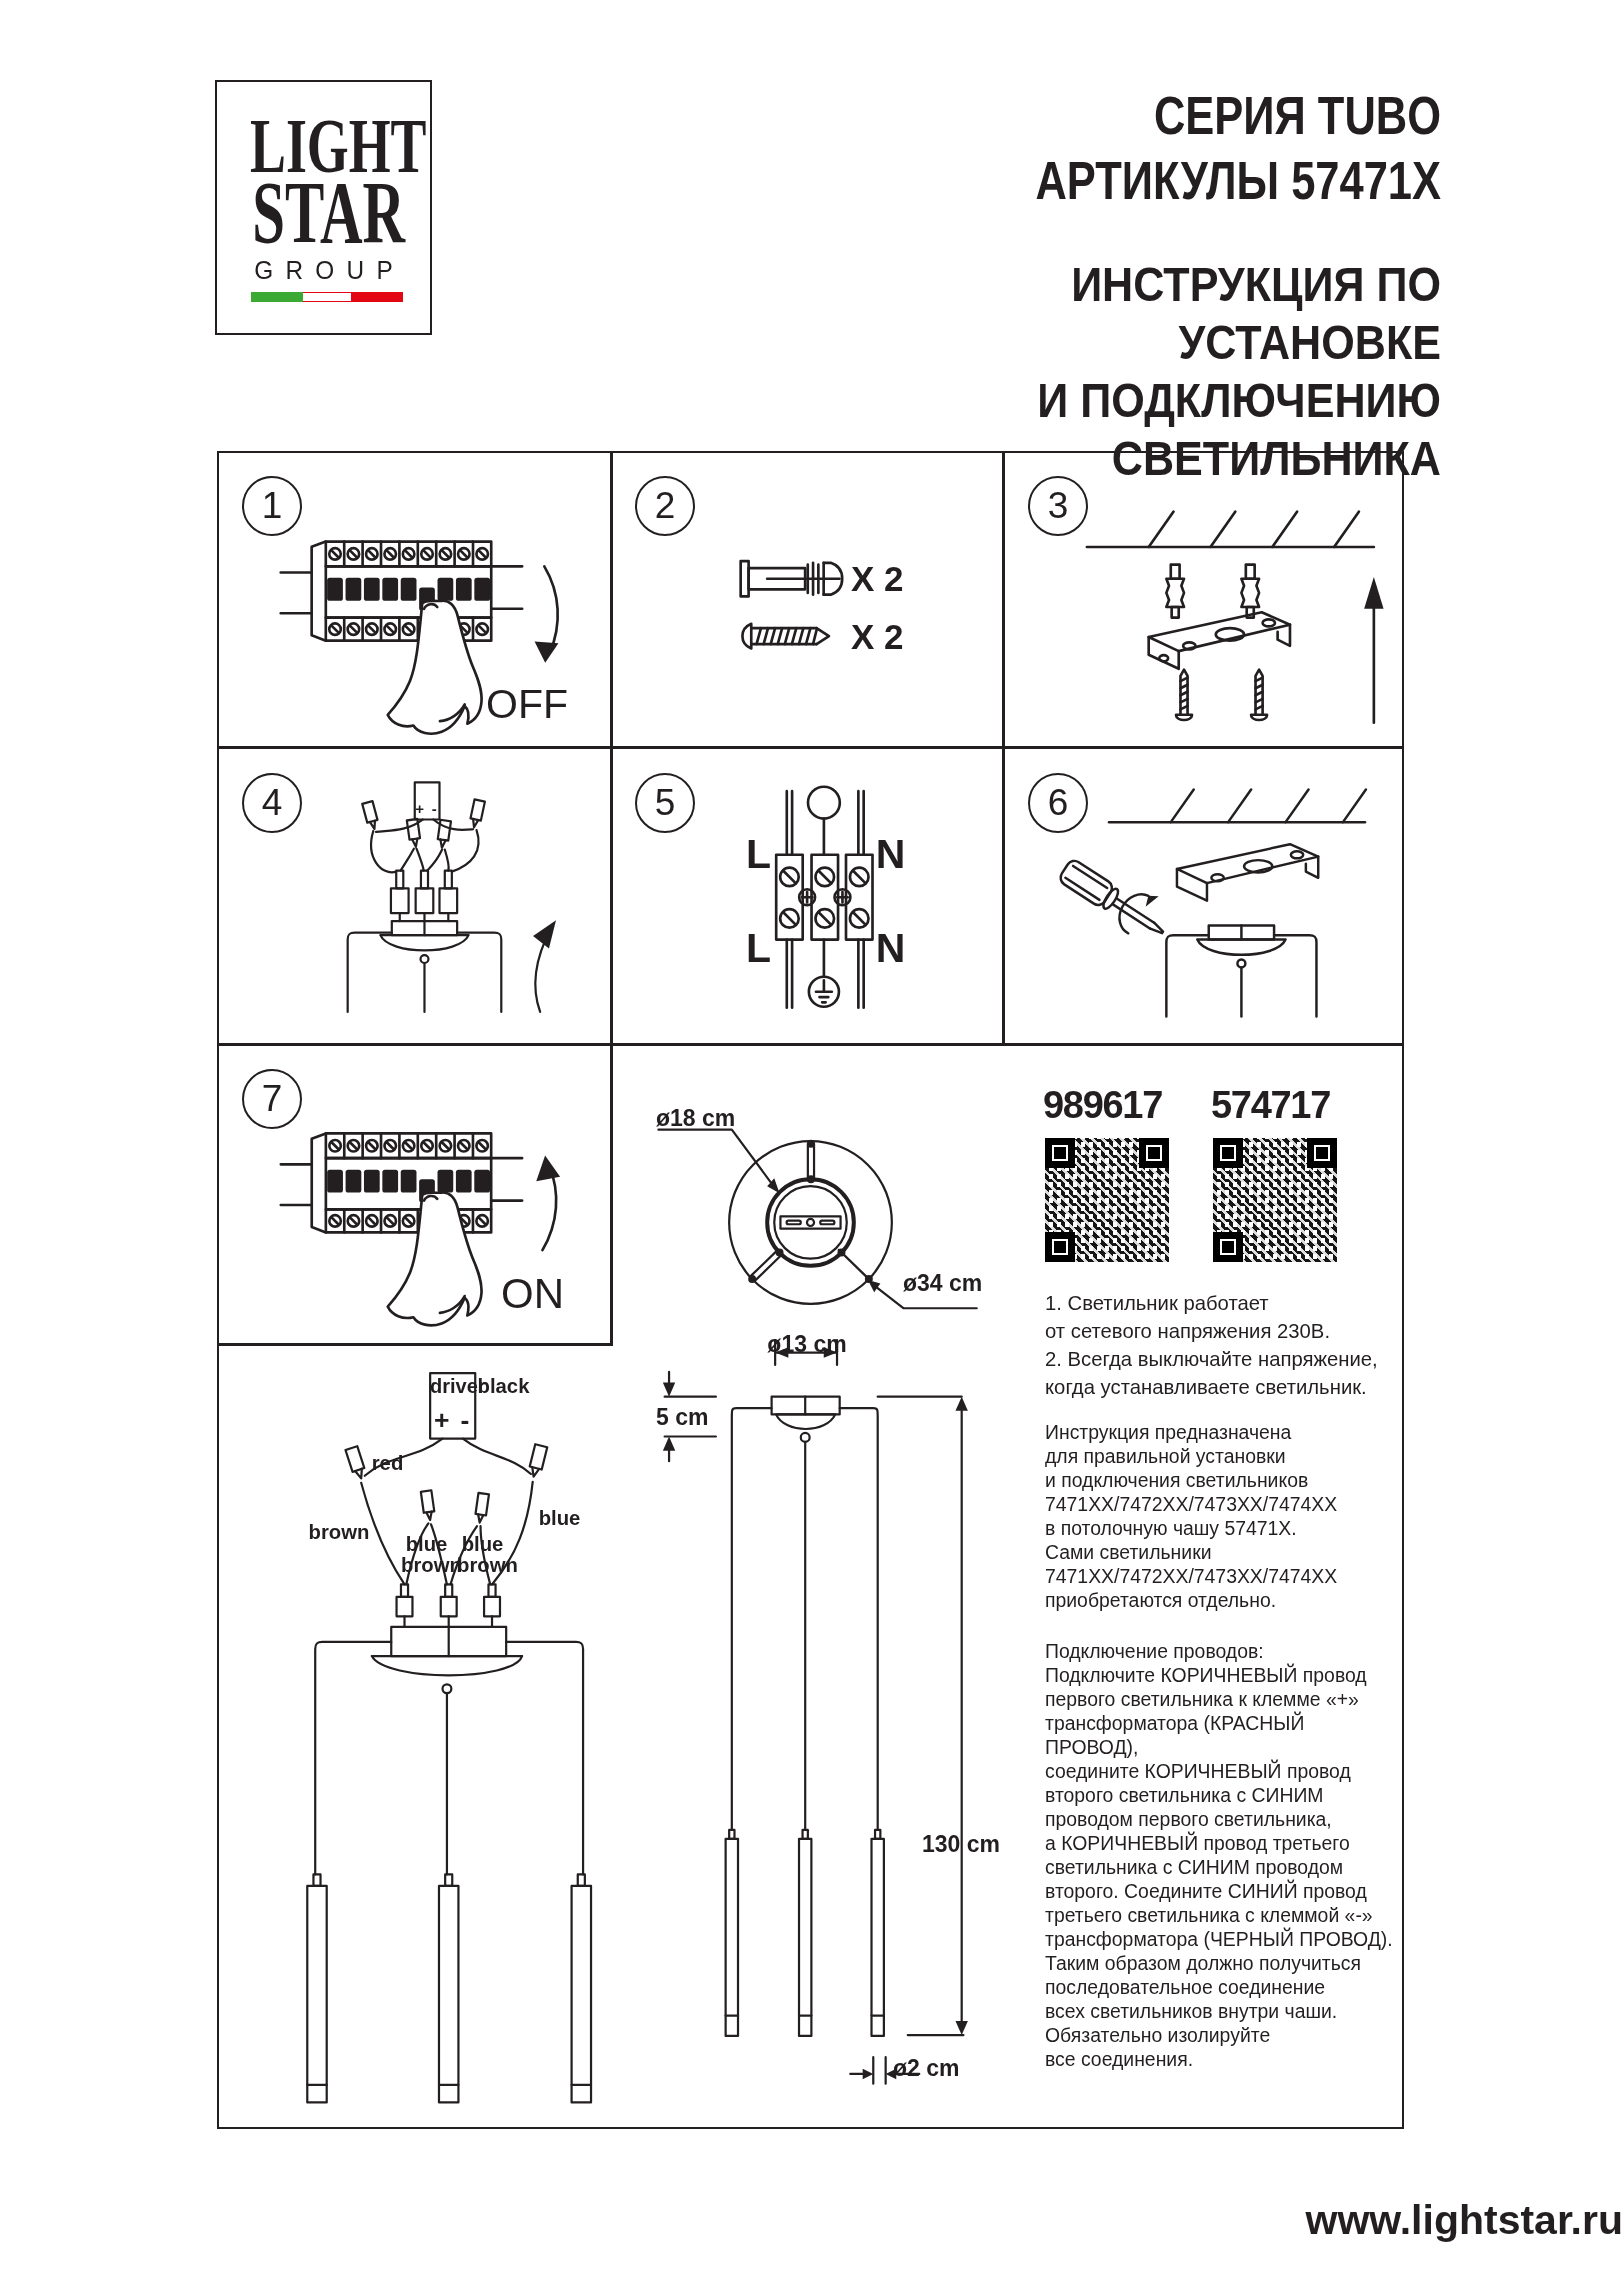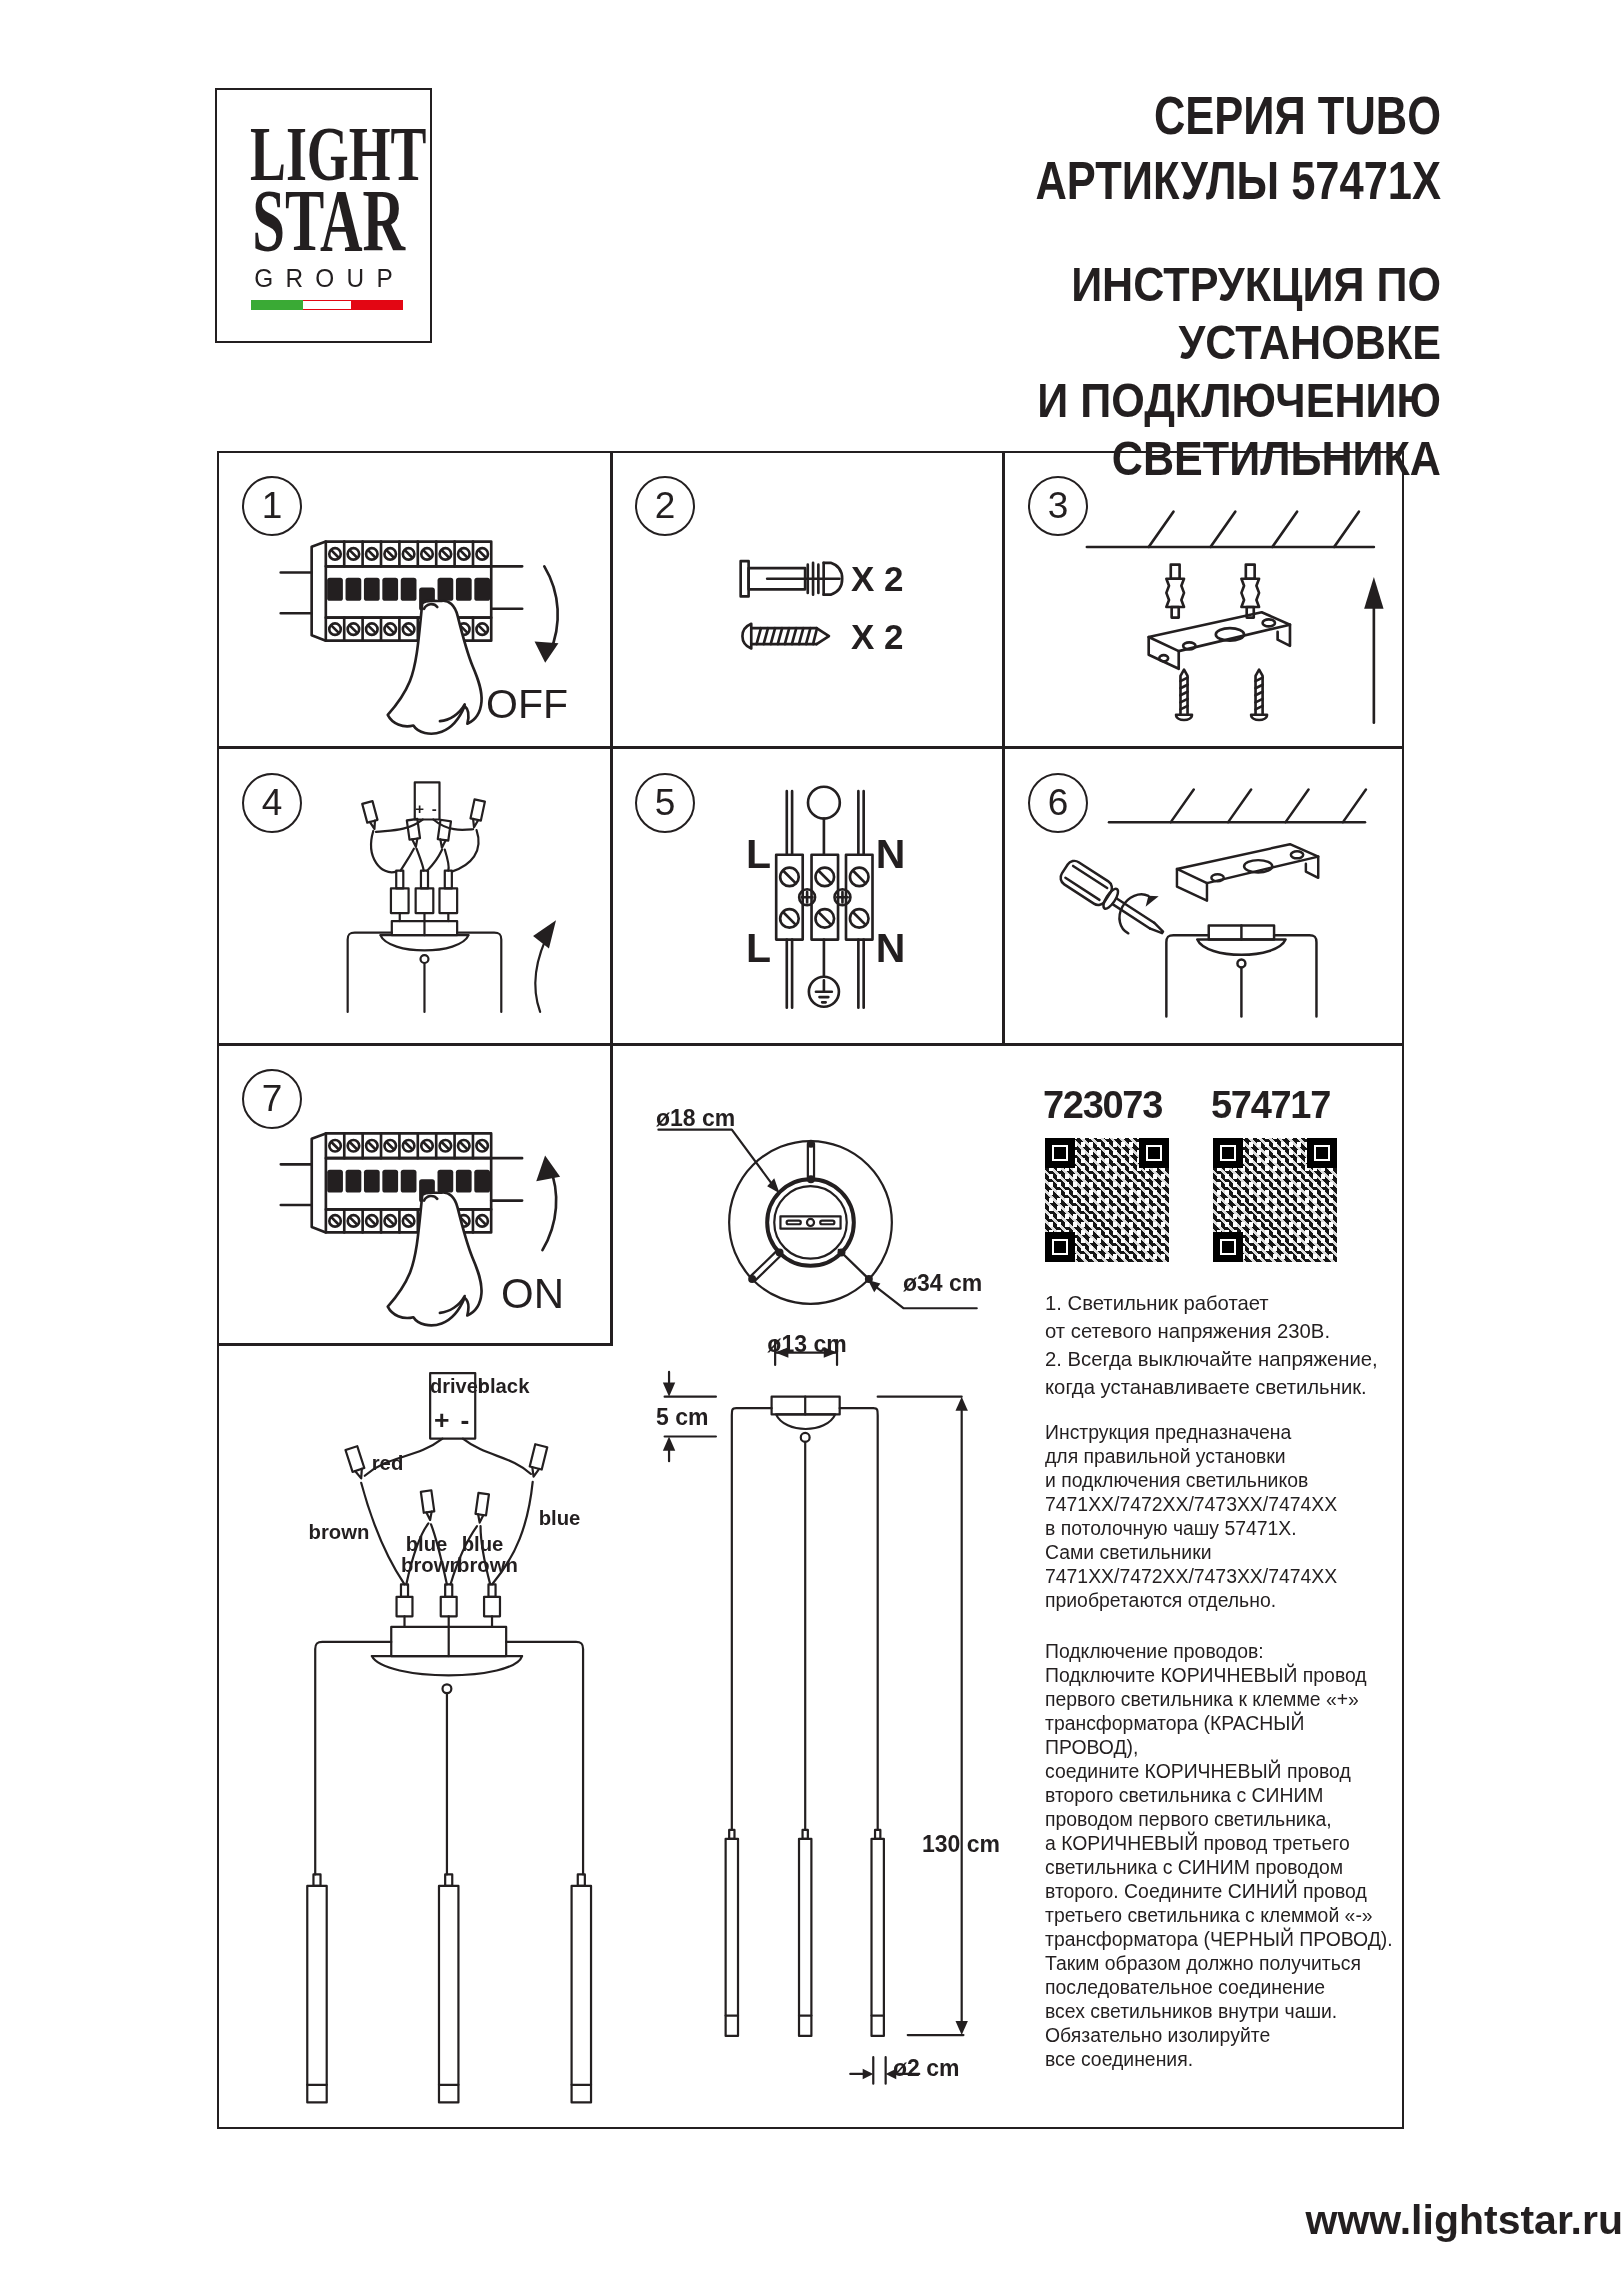--- a/index.html
+++ b/index.html
@@ -4,21 +4,21 @@
 <style>
   :root{ --ink:#231f20; --flag-green:#3aaa35; --flag-red:#e30613; }
   *{margin:0;padding:0;box-sizing:border-box}
   html,body{background:#fff}
   .page{position:relative;width:1623px;height:2295px;background:#fff;
         font-family:"Liberation Sans",sans-serif;color:var(--ink);overflow:hidden}
   .abs{position:absolute}
   svg.abs{overflow:visible}
 
   
-  .logo{left:215px;top:88px;width:217px;height:255px;border:2.7px solid var(--ink)}
+  .logo{left:215px;top:80px;width:217px;height:255px;border:2.7px solid var(--ink)}
   .lg1{position:absolute;left:0;top:35px;width:100%;text-align:center;
        font-family:"Liberation Serif",serif;font-weight:bold;font-size:78px;line-height:57px;
        transform:scaleX(.69);transform-origin:50% 50%}
   .lg2{position:absolute;left:0;top:97px;width:100%;text-align:center;
        font-family:"Liberation Serif",serif;font-weight:bold;font-size:88px;line-height:67px;
        transform:scaleX(.67);transform-origin:50% 50%}
   .lg3{position:absolute;left:0;top:175px;width:100%;text-align:center;
        font-size:26.5px;line-height:26.5px;letter-spacing:13.3px;text-indent:13.3px;
        transform:scaleX(.92);transform-origin:50% 50%}
   .flag{position:absolute;left:34px;top:210px;width:152px;height:9.7px;display:flex}
@@ -656,21 +656,21 @@
         <polygon fill="#231f20" stroke="none" points="248,846 236,840 236,852"></polygon>
         <polygon fill="#231f20" stroke="none" points="262,846 274,840 274,852"></polygon>
       </g>
     </g>
   </svg>
   <div class="abs dim" style="left:756px;top:1331px;width:102px;text-align:center">ø13 cm</div>
   <div class="abs dim" style="left:656px;top:1404px">5 cm</div>
   <div class="abs dim" style="left:922px;top:1831px">130 cm</div>
   <div class="abs dim" style="left:893px;top:2055px">ø2 cm</div>
 
-  <div class="abs code" style="left:1043px;top:1084px">723073</div>
+  <div class="abs code" style="left:1043px;top:1084px">989617</div>
   <div class="abs code" style="left:1211px;top:1084px">574717</div>
   <div class="qr" style="left:1045px;top:1138px">
     <span class="fd tl"></span>
     <span class="fd tr"></span>
     <span class="fd bl"></span>
   </div>
   <div class="qr" style="left:1213px;top:1138px">
     <span class="fd tl"></span>
     <span class="fd tr"></span>
     <span class="fd bl"></span>

